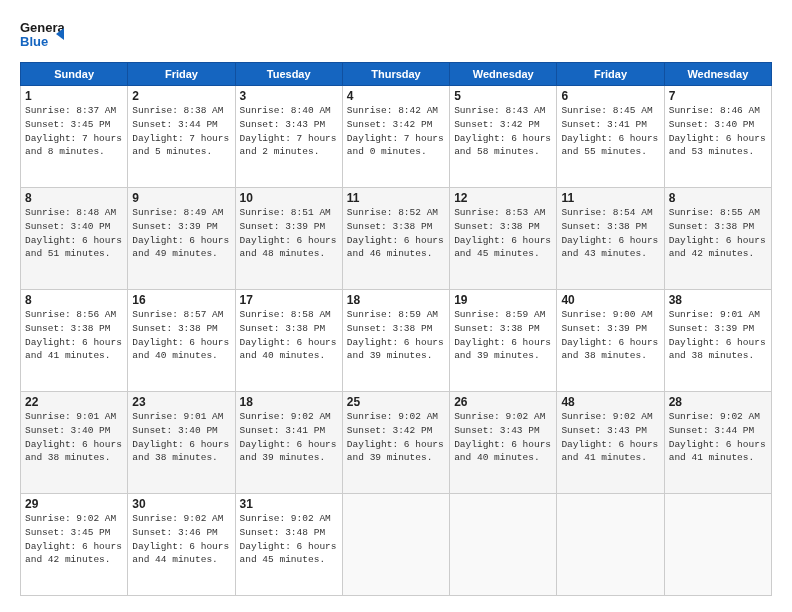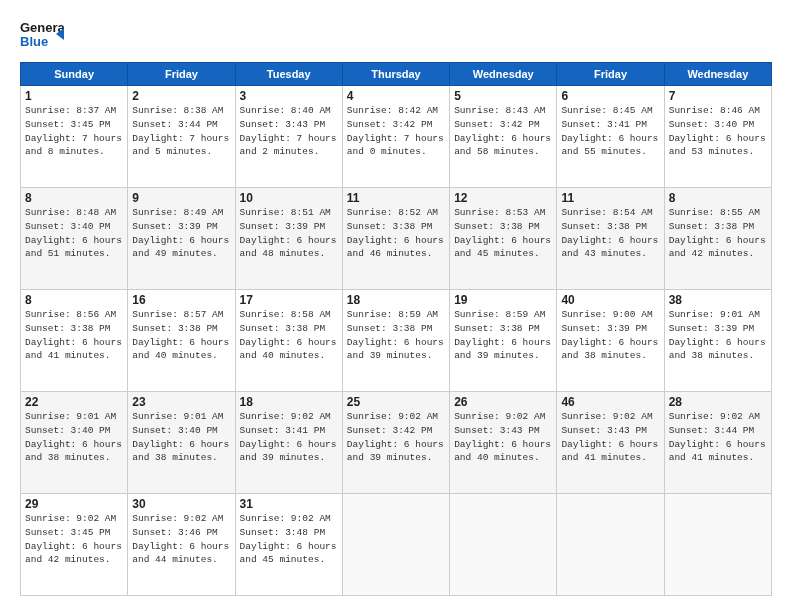--- a/index.html
+++ b/index.html
@@ -167,21 +167,21 @@
           <td><span class="day-number">22</span>
 <span class="day-info">Sunrise: 9:01 AM<br>Sunset: 3:40 PM<br>Daylight: 6 hours and 38 minutes.</span></td>
           <td><span class="day-number">23</span>
 <span class="day-info">Sunrise: 9:01 AM<br>Sunset: 3:40 PM<br>Daylight: 6 hours and 38 minutes.</span></td>
           <td><span class="day-number">18</span>
 <span class="day-info">Sunrise: 9:02 AM<br>Sunset: 3:41 PM<br>Daylight: 6 hours and 39 minutes.</span></td>
           <td><span class="day-number">25</span>
 <span class="day-info">Sunrise: 9:02 AM<br>Sunset: 3:42 PM<br>Daylight: 6 hours and 39 minutes.</span></td>
           <td><span class="day-number">26</span>
 <span class="day-info">Sunrise: 9:02 AM<br>Sunset: 3:43 PM<br>Daylight: 6 hours and 40 minutes.</span></td>
-          <td><span class="day-number">46</span>
+          <td><span class="day-number">48</span>
 <span class="day-info">Sunrise: 9:02 AM<br>Sunset: 3:43 PM<br>Daylight: 6 hours and 41 minutes.</span></td>
           <td><span class="day-number">28</span>
 <span class="day-info">Sunrise: 9:02 AM<br>Sunset: 3:44 PM<br>Daylight: 6 hours and 41 minutes.</span></td>
         </tr>
         <tr>
           <td><span class="day-number">29</span>
 <span class="day-info">Sunrise: 9:02 AM<br>Sunset: 3:45 PM<br>Daylight: 6 hours and 42 minutes.</span></td>
           <td><span class="day-number">30</span>
 <span class="day-info">Sunrise: 9:02 AM<br>Sunset: 3:46 PM<br>Daylight: 6 hours and 44 minutes.</span></td>
           <td><span class="day-number">31</span>

